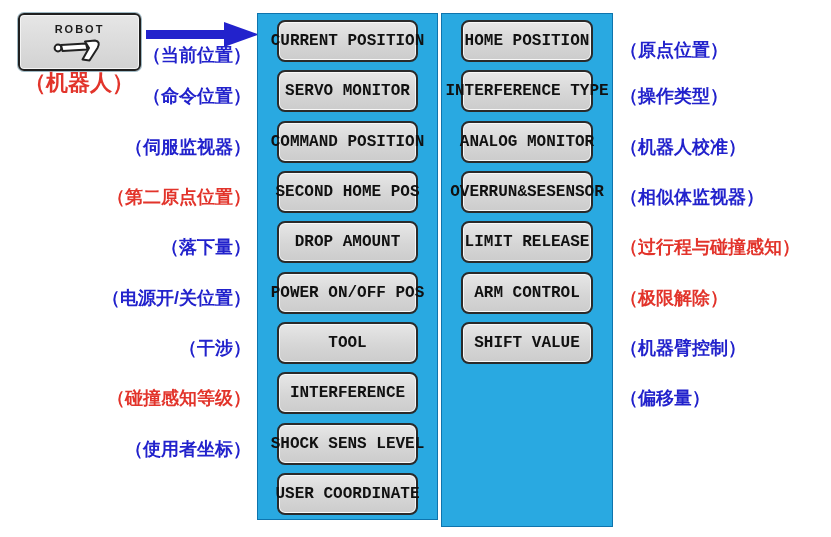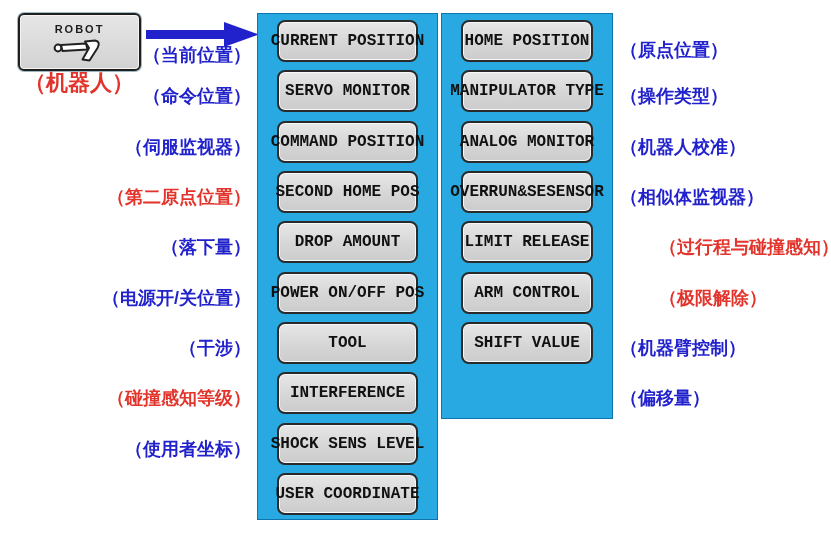--- a/index.html
+++ b/index.html
@@ -45,21 +45,21 @@
 
   
   .panel{
     position:absolute;top:13px;
     background:var(--panel);
     border:1px solid var(--panel-edge);
     padding:6px 19px;
     display:flex;flex-direction:column;gap:8.33px;
   }
   .panel-left{left:257px;width:181px;height:507px;}
-  .panel-right{left:441px;width:172px;height:406px;}
+  .panel-right{left:441px;width:172px;height:514px;}
   .btn{
     flex:0 0 42px;height:42px;
     background:linear-gradient(#e7e7e7 0%,#d6d6d6 55%,#cccccc 100%);
     border:2px solid var(--btn-border);border-radius:8px;
     box-shadow:inset 0 0 0 1px #f8f8f8;
     display:flex;align-items:center;justify-content:center;
     font-family:"Liberation Mono","DejaVu Sans Mono",monospace;
     font-weight:bold;font-size:16px;color:var(--ink);
     letter-spacing:0;white-space:nowrap;cursor:pointer;
   }
@@ -76,21 +76,21 @@
     white-space:nowrap;
   }
   .caps-left .cap{justify-content:flex-end;}
   .cap span{
     font-size:18px;font-weight:bold;line-height:20px;
     transform:translateY(6px);display:inline-block;
   }
   .caps-left .cap:first-child span{transform:translateY(15px);}
   .caps-right .cap:first-child span{transform:translateY(10px);}
   .cap.blue span{color:var(--blue);}
-  .cap.red span{color:var(--red);margin-left:39px;}
+  .cap.red span{color:var(--red);}
 </style>
 </head>
 <body>
 
 <div class="stage">
 
   <div class="robot-key">
     <div class="robot-key-label">ROBOT</div>
     <svg width="58" height="26" viewBox="0 0 58 26">
       <g fill="#ffffff" stroke="#222222" stroke-width="2" stroke-linejoin="round">
@@ -148,21 +148,21 @@
       <div class="btn">DROP AMOUNT</div>
       <div class="btn">POWER ON/OFF POS</div>
       <div class="btn">TOOL</div>
       <div class="btn">INTERFERENCE</div>
       <div class="btn">SHOCK SENS LEVEL</div>
       <div class="btn">USER COORDINATE</div>
     </div>
 
   <div class="panel panel-right" id="panel-right">
       <div class="btn">HOME POSITION</div>
-      <div class="btn">MANIPULATOR TYPE</div>
+      <div class="btn">INTERFERENCE TYPE</div>
       <div class="btn">ANALOG MONITOR</div>
       <div class="btn">OVERRUN&amp;SESENSOR</div>
       <div class="btn">LIMIT RELEASE</div>
       <div class="btn">ARM CONTROL</div>
       <div class="btn">SHIFT VALUE</div>
     </div>
 
   <div class="caps caps-right" id="caps-right">
       <div class="cap blue">
         <span>（原点位置）</span>

